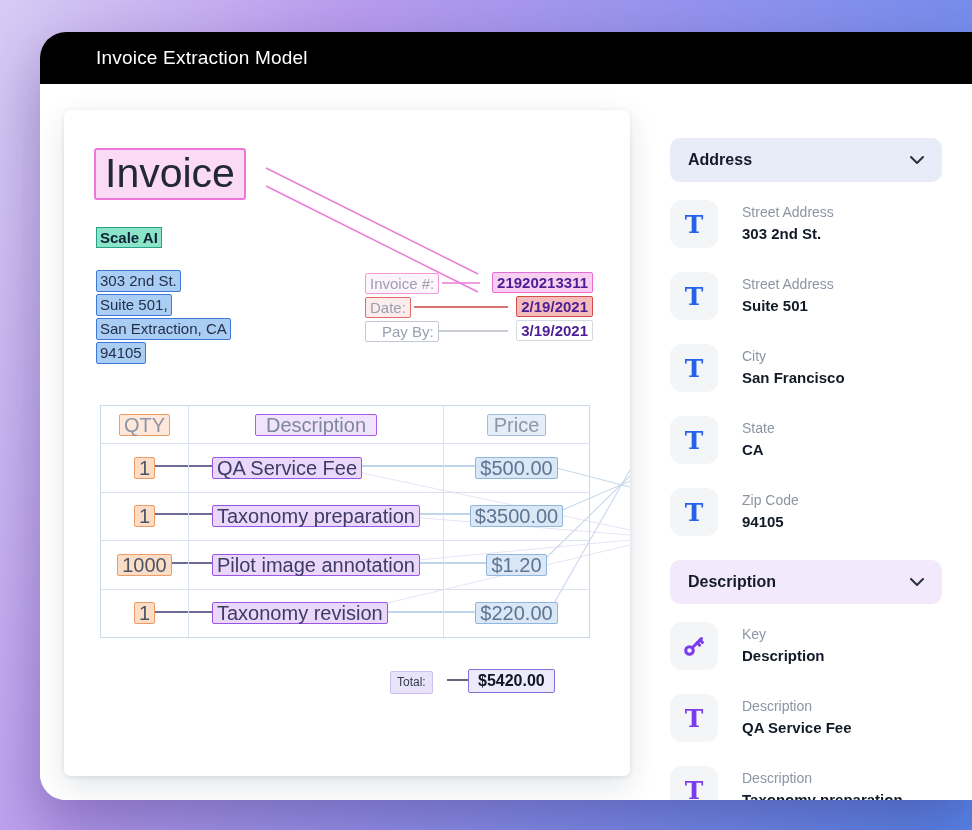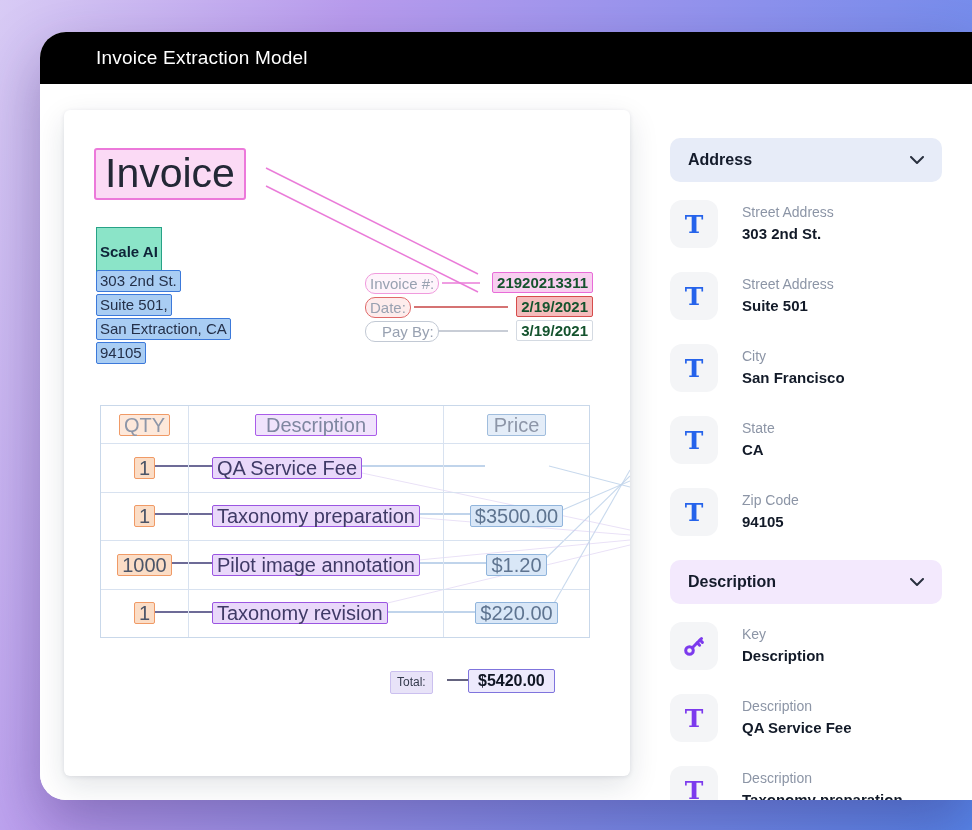--- a/index.html
+++ b/index.html
@@ -28,28 +28,28 @@
   .hl { display:inline-block; border-radius:2px; line-height:20px; }
 
   .title-hl {
     position:absolute; left:30px; top:38px;
     font-size:41px; line-height:46px; color:#232836;
     padding:0 9px 2px; background:#fbdaf5; border:2px solid #ec79da; border-radius:3px;
   }
   .company-hl {
     position:absolute; left:32px; top:117px;
     font-size:15px; font-weight:bold; color:#0e2338;
-    background:#8be4c8; border:1.5px solid #27a287; padding:15px 3px;
+    background:#8be4c8; border:1.5px solid #27a287; padding:1px 3px;
   }
   .addr { position:absolute; left:32px; top:160px; }
   .addr-line { margin-bottom:2px; }
   .addr-hl { font-size:15px; color:#243049; background:#a9cdf3; border:1px solid #3c79da; padding:0 3px; }
 
-  .meta-label { position:absolute; left:301px; font-size:15px; color:#98a1b1; padding:0 4px; line-height:19px; border-radius:10px; }
-  .meta-value { position:absolute; right:37px;  font-size:15px; font-weight:bold; color:#14532d; padding:0 4px; line-height:19px; border-radius:2px; }
+  .meta-label { position:absolute; left:301px; font-size:15px; color:#98a1b1; padding:0 4px; line-height:19px; border-radius:2px; }
+  .meta-value { position:absolute; right:37px;  font-size:15px; font-weight:bold; color:#4c1d95; padding:0 4px; line-height:19px; border-radius:2px; }
   .m-inv-lbl  { top:163px; border:1px solid #f09add; background:#fef4fb; }
   .m-inv-val  { top:162px; border:1.5px solid #e86cd8; background:#f8cff0; }
   .m-date-lbl { top:187px; border:1px solid #e06969; background:#fdecec; }
   .m-date-val { top:186px; border:1.5px solid #d64c4c; background:#f5bcbc; }
   .m-pay-lbl  { top:211px; border:1px solid #c2c9d4; background:#fff;padding-left:16px; }
   .m-pay-val  { top:210px; border:1px solid #d4dae2; background:#fff; }
 
   .inv-table {
     position:absolute; left:36px; top:295px; width:490px; height:233px;
     border:1px solid #c9d8ea; display:flex; flex-direction:column; font-size:20px;
@@ -171,20 +171,23 @@
               <span class="hl price-h">Price</span>
             </div>
         </div>
         <div class="t-row">
           <div class="c-qty">
               <span class="hl qty-v">1</span>
             </div>
           <div class="c-desc">
               <span class="hl desc-v">QA Service Fee</span>
             </div>
+          <div class="c-price">
+              <span class="hl price-v">$500.00</span>
+            </div>
         </div>
         <div class="t-row">
           <div class="c-qty">
               <span class="hl qty-v">1</span>
             </div>
           <div class="c-desc">
               <span class="hl desc-v">Taxonomy preparation</span>
             </div>
           <div class="c-price">
               <span class="hl price-v">$3500.00</span>

